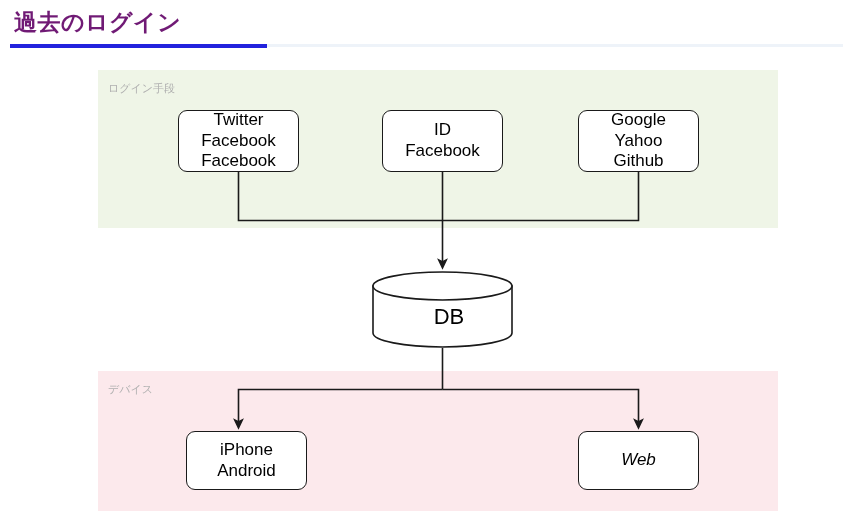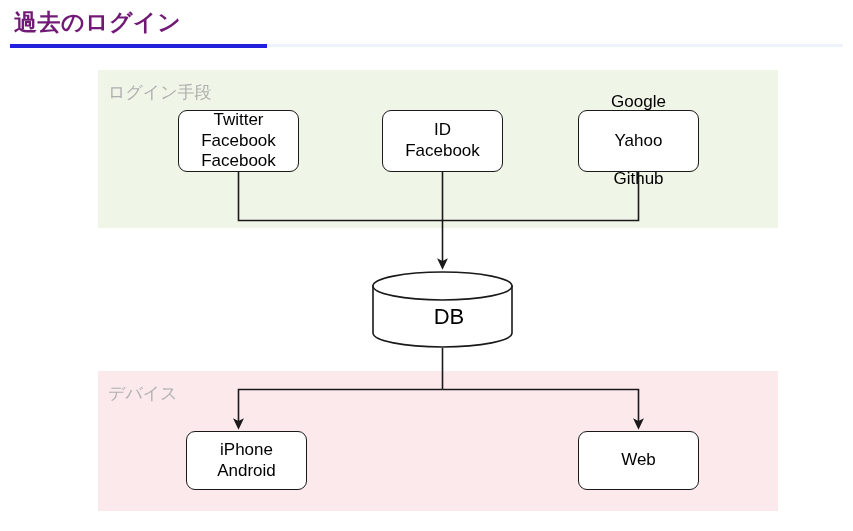--- a/index.html
+++ b/index.html
@@ -54,21 +54,21 @@
     height: 4px;
     background: #2222dd;
   }
 
   
   .group {
     position: absolute;
   }
   .group-label {
     position: absolute;
-    font-size: 17px;
+    font-size: 11px;
     color: #b0b0b0;
     white-space: nowrap;
   }
   .group-login {
     left: 98px;
     top: 70px;
     width: 680px;
     height: 158px;
     background: #eff5e7;
   }
@@ -114,23 +114,23 @@
     line-height: 1.22;
     text-align: center;
   }
   .node-line {
     display: block;
     white-space: nowrap;
   }
 
   .node-social  { left: 178px; top: 110px; width: 121px; height: 62px; }
   .node-idpw    { left: 382px; top: 110px; width: 121px; height: 62px; }
-  .node-oauth   { left: 578px; top: 110px; width: 121px; height: 62px; gap: 18px; }
+  .node-oauth   { left: 578px; top: 110px; width: 121px; height: 62px; }
   .node-mobile  { left: 186px; top: 431px; width: 121px; height: 59px; }
-  .node-web     { left: 578px; top: 431px; width: 121px; height: 59px; }
+  .node-web     { left: 578px; top: 431px; width: 121px; height: 59px; font-style: italic; }
 
   
   .db {
     position: absolute;
     left: 372px;
     top: 271px;
     width: 141px;
     height: 77px;
   }
   .db-label {

